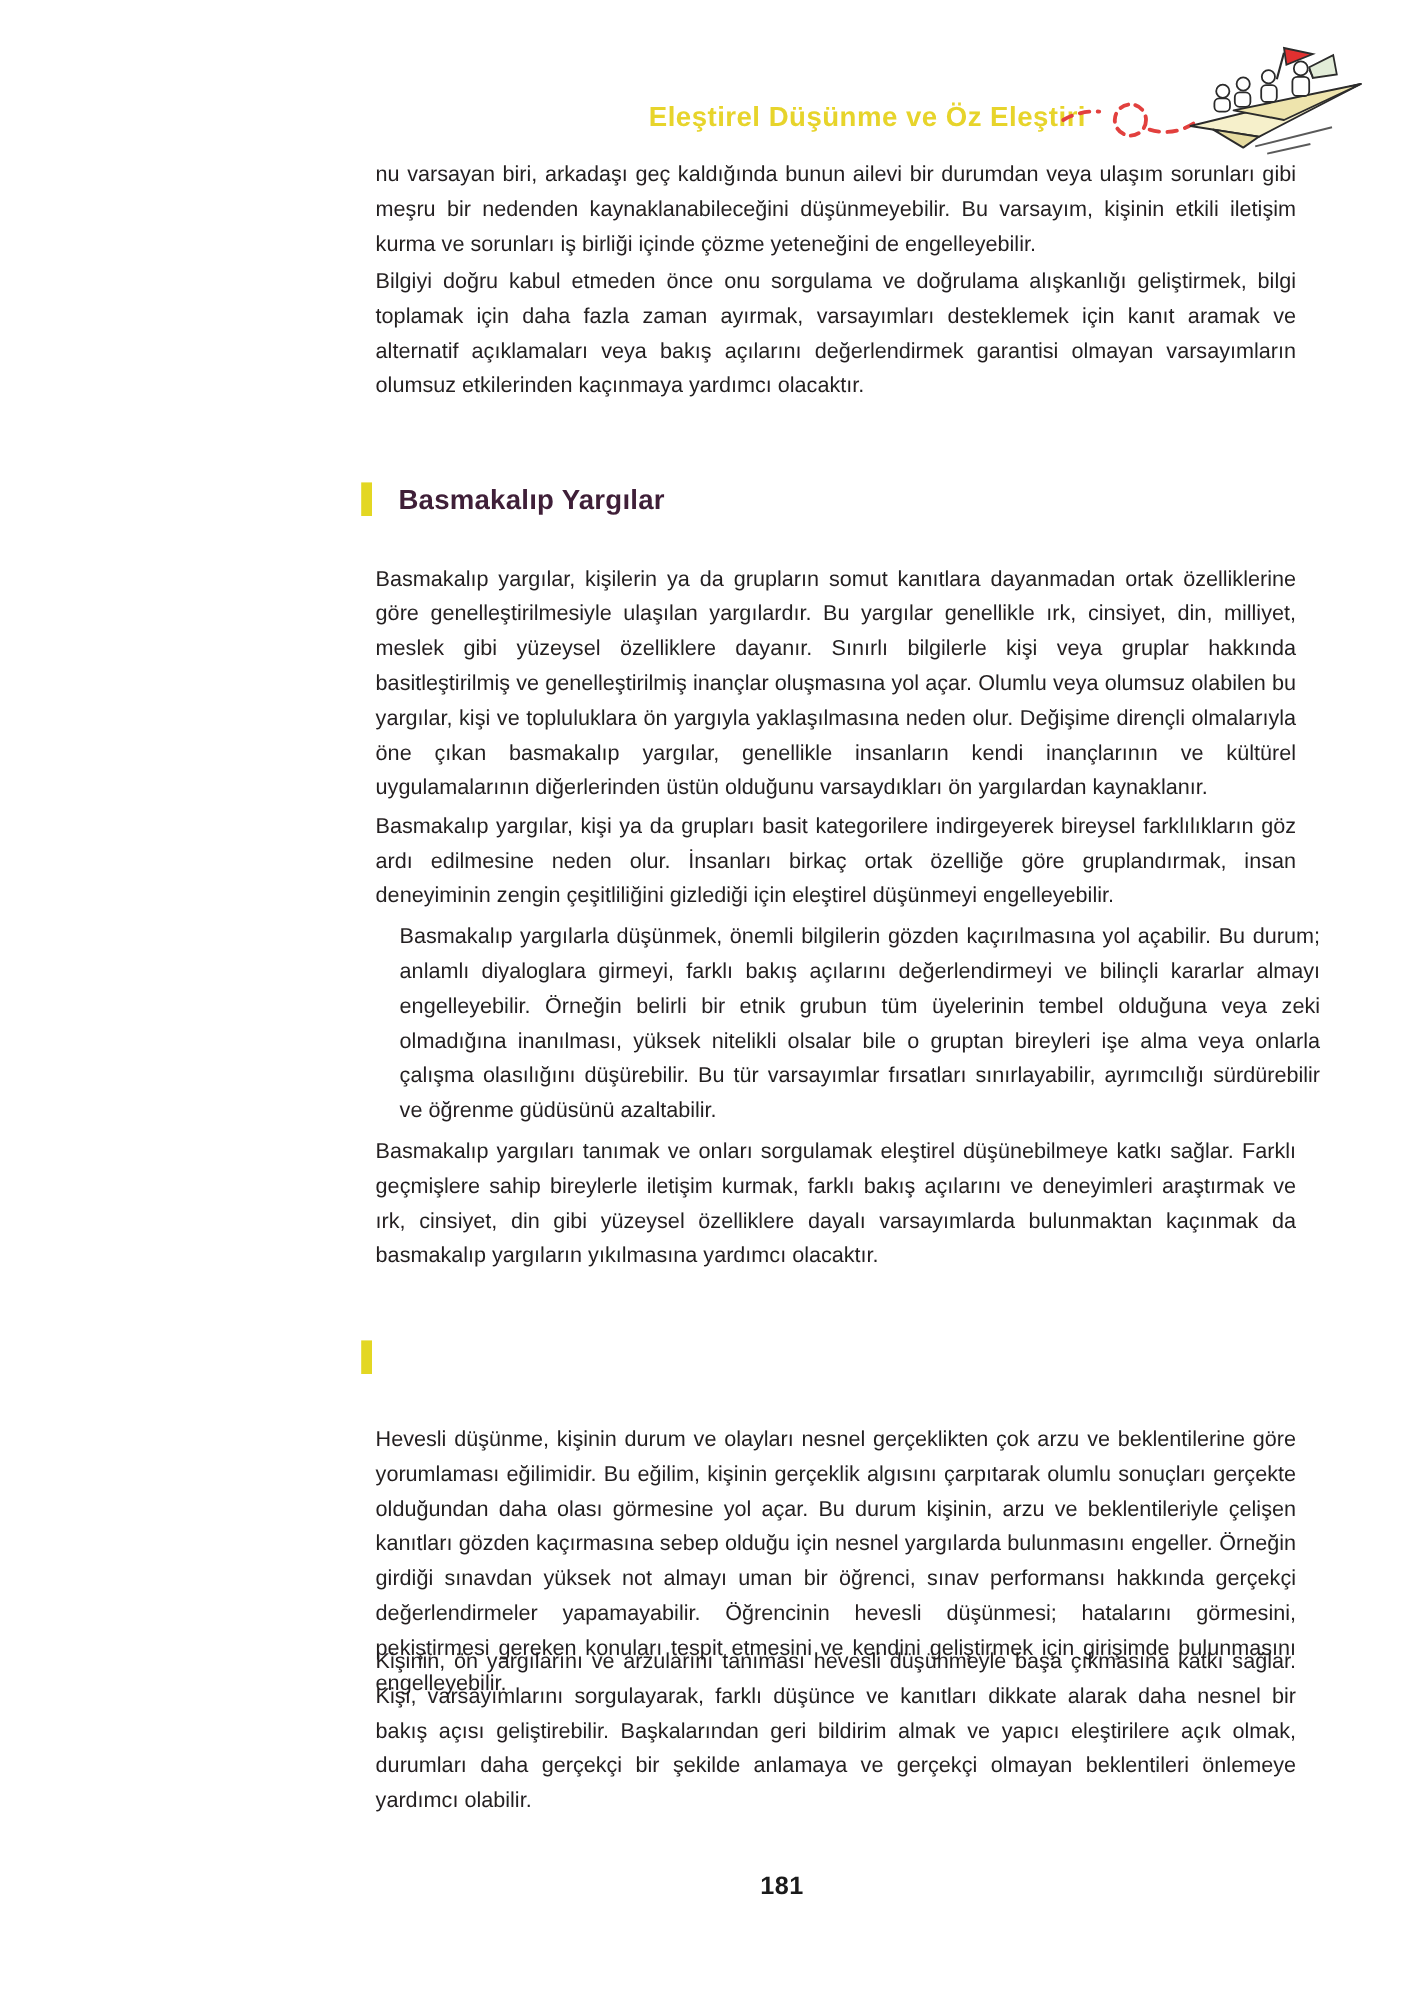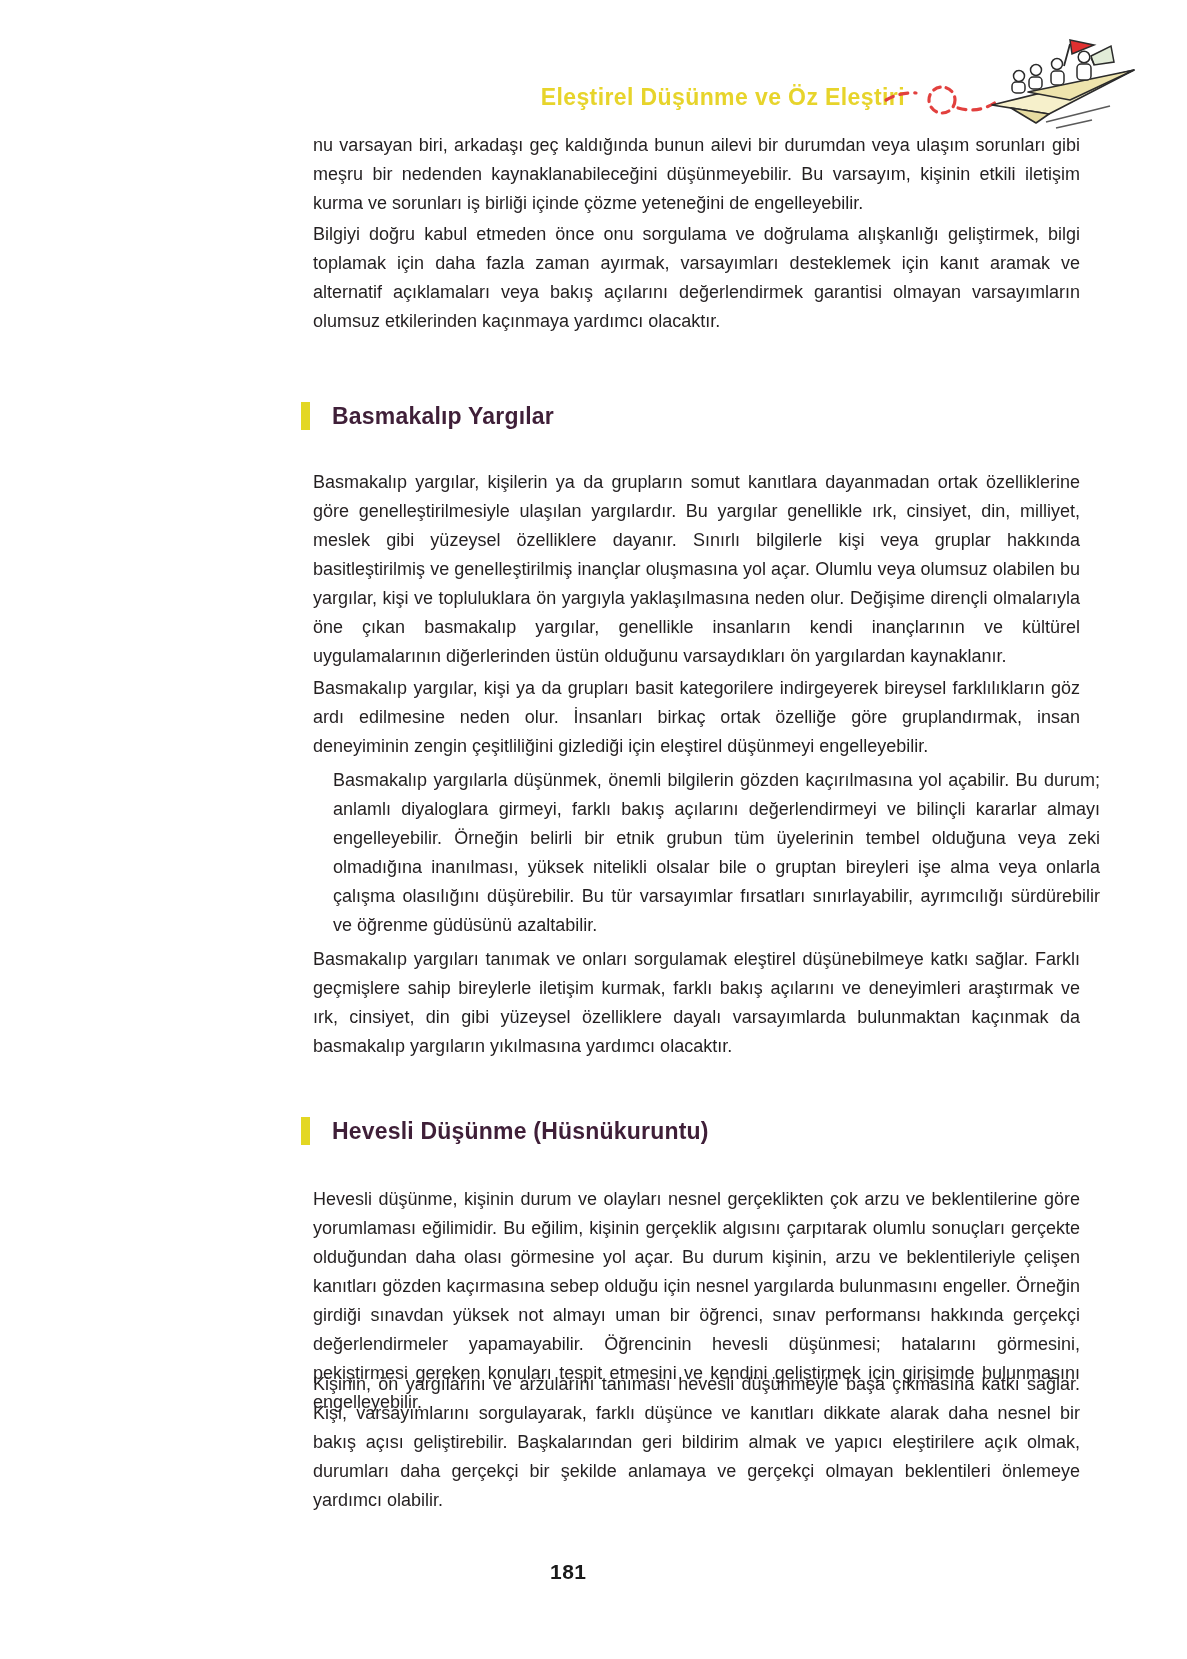--- a/index.html
+++ b/index.html
@@ -60,21 +60,21 @@
   #p4 { top:674px; }
   #p5 { top:766px;margin-left:20px; }
   #p6 { top:945px; }
   #h2 { top:1116px; }
   #p7 { top:1161px;margin-top:24px; }
   #p8 { top:1370px; }
   
   .page-number {
     position:absolute;
     left:550px; top:1560px; width:120px;
-    text-align:left;
+    text-align:right;
     font-size:21px; font-weight:bold;
     color:#1a1a1a;
     letter-spacing:0.5px;
   }
 </style>
 </head>
 <body>
 
 <div class="page">
 
@@ -141,21 +141,20 @@
     <p class="para" id="p3" lang="tr">Basmakalıp yargılar, kişilerin ya da grupların somut kanıtlara dayanmadan ortak özelliklerine göre genelleştirilmesiyle ulaşılan yargılardır. Bu yargılar genellikle ırk, cinsiyet, din, milliyet, meslek gibi yüzeysel özelliklere dayanır. Sınırlı bilgilerle kişi veya gruplar hakkında basitleştirilmiş ve genelleştirilmiş inançlar oluşmasına yol açar. Olumlu veya olumsuz olabilen bu yargılar, kişi ve topluluklara ön yargıyla yaklaşılmasına neden olur. Değişime dirençli olmalarıyla öne çıkan basmakalıp yargılar, genellikle insanların kendi inançlarının ve kültürel uygulamalarının diğerlerinden üstün olduğunu varsaydıkları ön yargılardan kaynaklanır.</p>
 
     <p class="para" id="p4" lang="tr">Basmakalıp yargılar, kişi ya da grupları basit kategorilere indirgeyerek bireysel farklılıkların göz ardı edilmesine neden olur. İnsanları birkaç ortak özelliğe göre gruplandırmak, insan deneyiminin zengin çeşitliliğini gizlediği için eleştirel düşünmeyi engelleyebilir.</p>
 
     <p class="para" id="p5" lang="tr">Basmakalıp yargılarla düşünmek, önemli bilgilerin gözden kaçırılmasına yol açabilir. Bu durum; anlamlı diyaloglara girmeyi, farklı bakış açılarını değerlendirmeyi ve bilinçli kararlar almayı engelleyebilir. Örneğin belirli bir etnik grubun tüm üyelerinin tembel olduğuna veya zeki olmadığına inanılması, yüksek nitelikli olsalar bile o gruptan bireyleri işe alma veya onlarla çalışma olasılığını düşürebilir. Bu tür varsayımlar fırsatları sınırlayabilir, ayrımcılığı sürdürebilir ve öğrenme güdüsünü azaltabilir.</p>
 
     <p class="para" id="p6" lang="tr">Basmakalıp yargıları tanımak ve onları sorgulamak eleştirel düşünebilmeye katkı sağlar. Farklı geçmişlere sahip bireylerle iletişim kurmak, farklı bakış açılarını ve deneyimleri araştırmak ve ırk, cinsiyet, din gibi yüzeysel özelliklere dayalı varsayımlarda bulunmaktan kaçınmak da basmakalıp yargıların yıkılmasına yardımcı olacaktır.</p>
 
     <div class="heading" id="h2">
       <span class="bar"></span>
-      <span class="htext">Hevesli Düşünme (Hüsnükuruntu)</span>
     </div>
 
     <p class="para" id="p7" lang="tr">Hevesli düşünme, kişinin durum ve olayları nesnel gerçeklikten çok arzu ve beklentilerine göre yorumlaması eğilimidir. Bu eğilim, kişinin gerçeklik algısını çarpıtarak olumlu sonuçları gerçekte olduğundan daha olası görmesine yol açar. Bu durum kişinin, arzu ve beklentileriyle çelişen kanıtları gözden kaçırmasına sebep olduğu için nesnel yargılarda bulunmasını engeller. Örneğin girdiği sınavdan yüksek not almayı uman bir öğrenci, sınav performansı hakkında gerçekçi değerlendirmeler yapamayabilir. Öğrencinin hevesli düşünmesi; hatalarını görmesini, pekiştirmesi gereken konuları tespit etmesini ve kendini geliştirmek için girişimde bulunmasını engelleyebilir.</p>
 
     <p class="para" id="p8" lang="tr">Kişinin, ön yargılarını ve arzularını tanıması hevesli düşünmeyle başa çıkmasına katkı sağlar. Kişi, varsayımlarını sorgulayarak, farklı düşünce ve kanıtları dikkate alarak daha nesnel bir bakış açısı geliştirebilir. Başkalarından geri bildirim almak ve yapıcı eleştirilere açık olmak, durumları daha gerçekçi bir şekilde anlamaya ve gerçekçi olmayan beklentileri önlemeye yardımcı olabilir.</p>
 
   </div>
 
   <div class="page-number">181</div>
 

